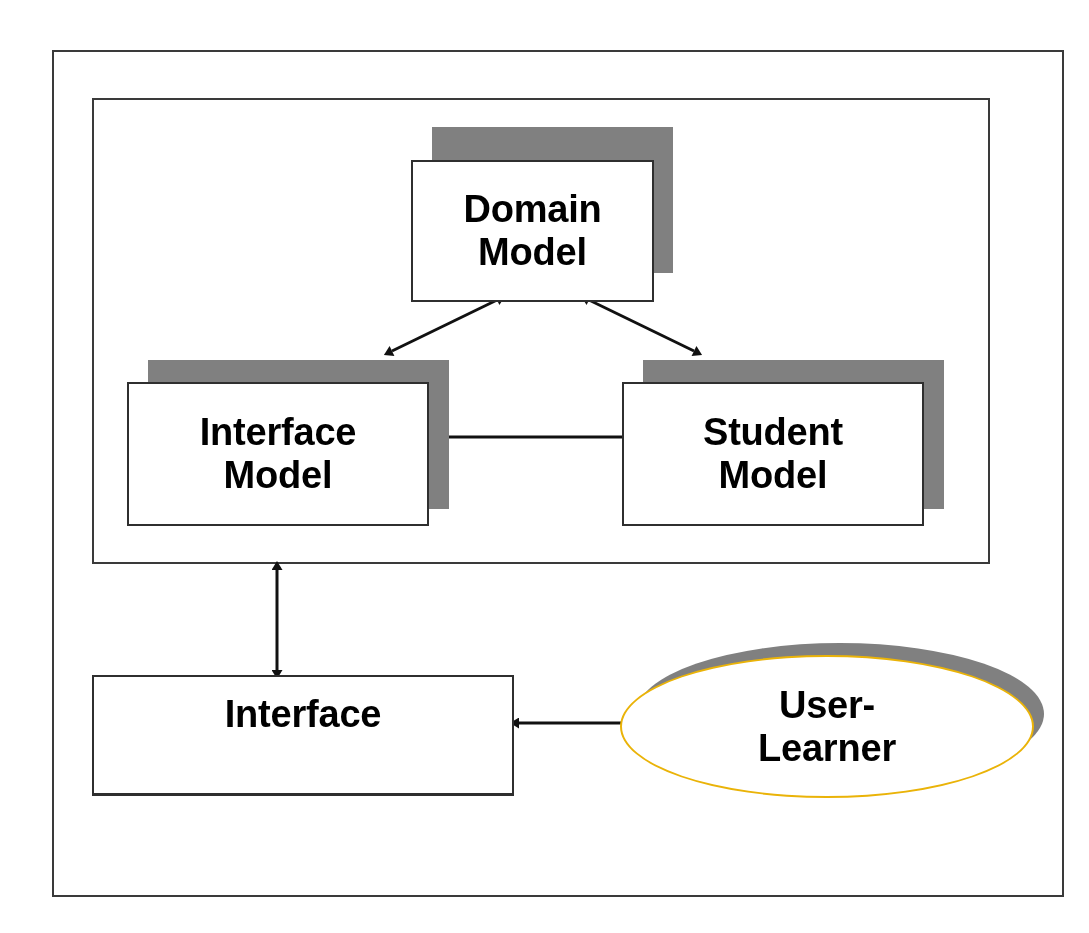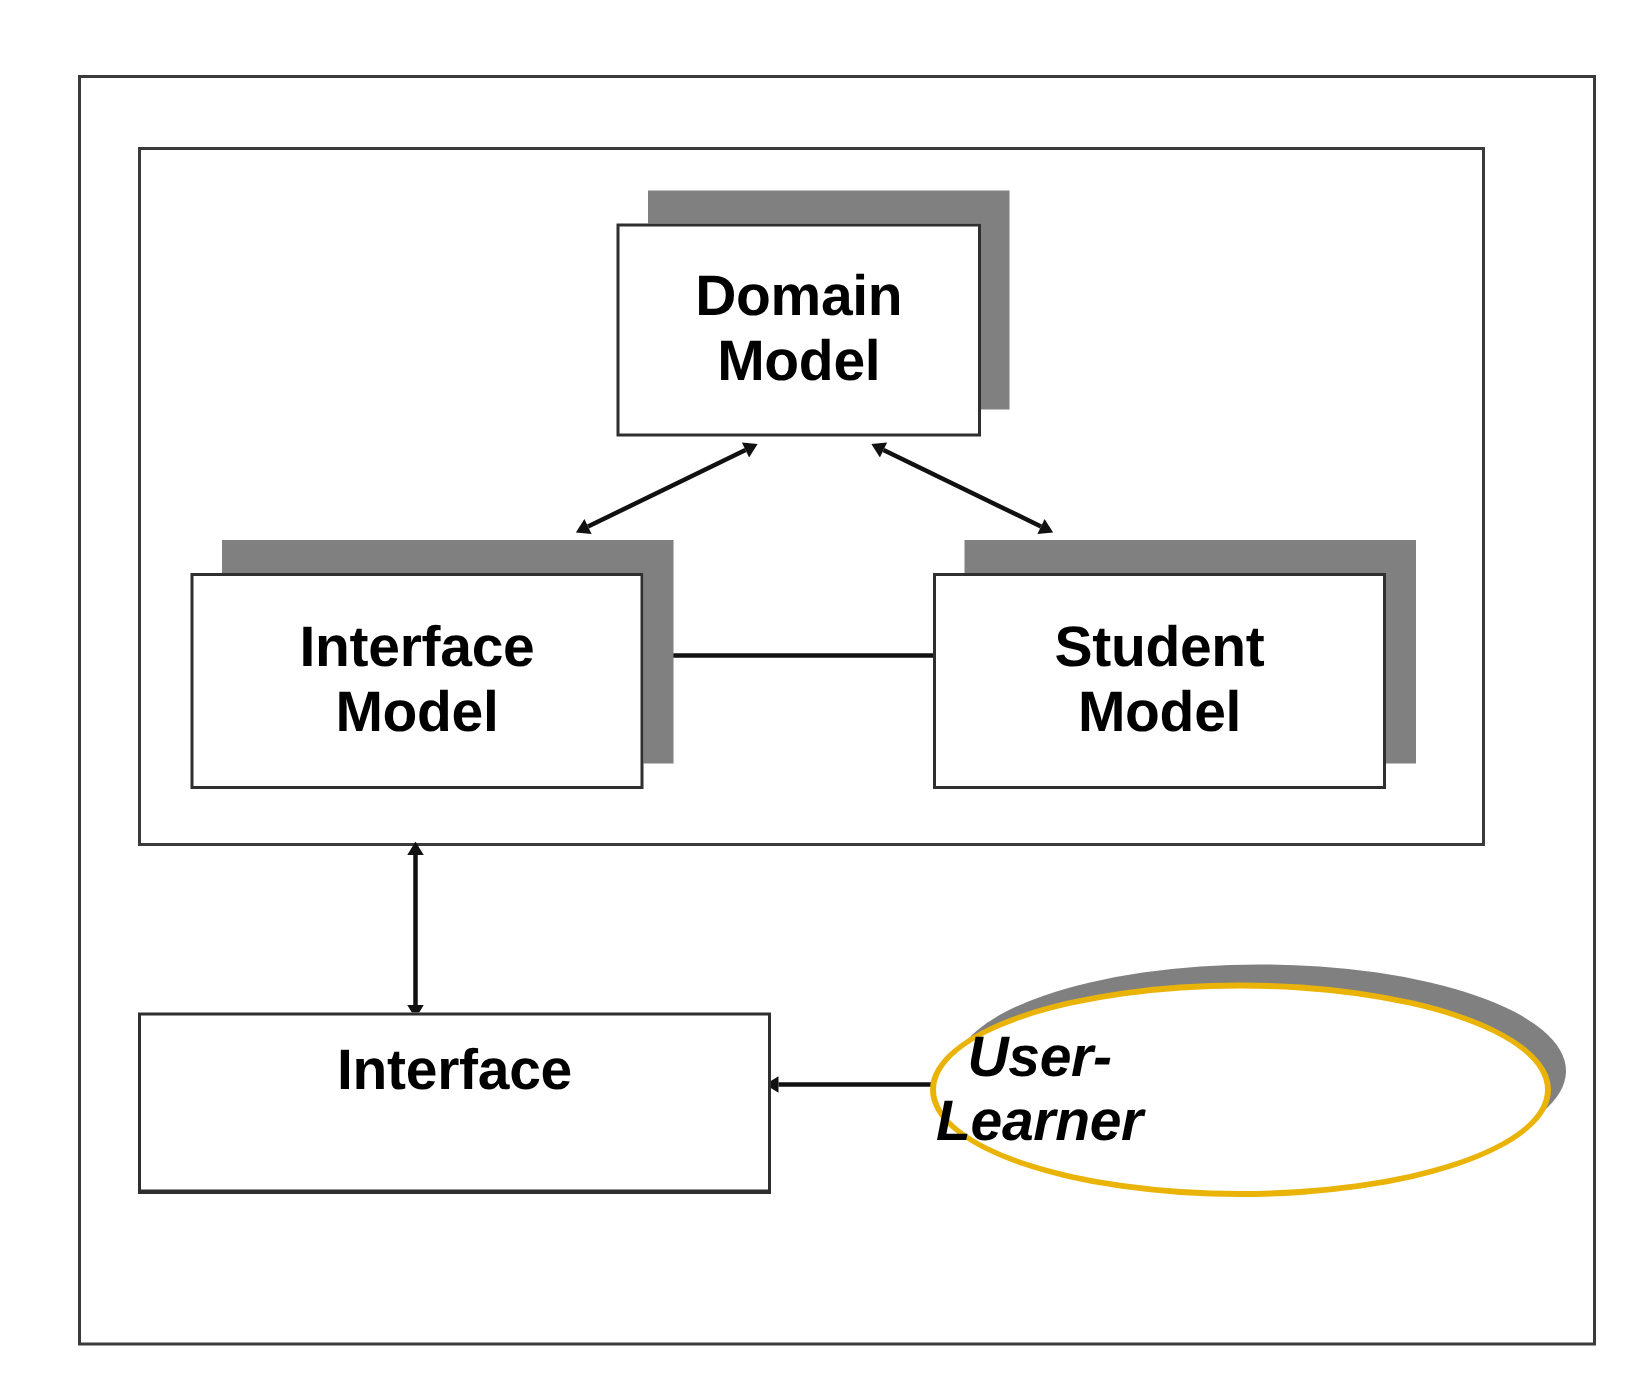--- a/index.html
+++ b/index.html
@@ -52,21 +52,21 @@
     text-align: center;
     line-height: 1.12;
     letter-spacing: -0.2px;
     white-space: pre-line;
     user-select: none;
   }
 
   
   #node-domain { left: 411px; top: 127px; width: 262px; height: 163px; }
   #node-domain .shadow { left: 21px; top: 0px;  width: 241px; height: 146px; }
-  #node-domain .face   { left: 0px;  top: 22px; width: 243px; height: 142px; }
+  #node-domain .face   { left: 0px;  top: 33px; width: 243px; height: 142px; }
   #node-domain .label  { font-size: 38px; }
 
   
   #node-tutoring { left: 127px; top: 360px; width: 322px; height: 166px; }
   #node-tutoring .shadow { left: 21px; top: 0px;  width: 301px; height: 149px; }
   #node-tutoring .face   { left: 0px;  top: 22px; width: 302px; height: 144px; }
   #node-tutoring .label  { font-size: 38px; }
 
   
   #node-student { left: 622px; top: 360px; width: 322px; height: 166px; }
@@ -90,26 +90,26 @@
   #node-user .ell-shadow {
     position: absolute;
     left: 16px; top: 0px; width: 408px; height: 142px;
     background: #808080;
     border-radius: 50%;
   }
   #node-user .ell-face {
     position: absolute;
     left: 0px; top: 12px; width: 414px; height: 143px;
     background: #ffffff;
-    border: 4px solid #eab308;
+    border: 2px solid #eab308;
     border-radius: 50%;
     box-sizing: border-box;
     display: flex;
     align-items: center;
-    font-style: italic;
+    justify-content: center;
   }
   #node-user .label { font-size: 38px; }
 
   
   .connector {
     position: absolute;
     pointer-events: none;
   }
   .connector svg { display: block; overflow: visible; }
 </style>

